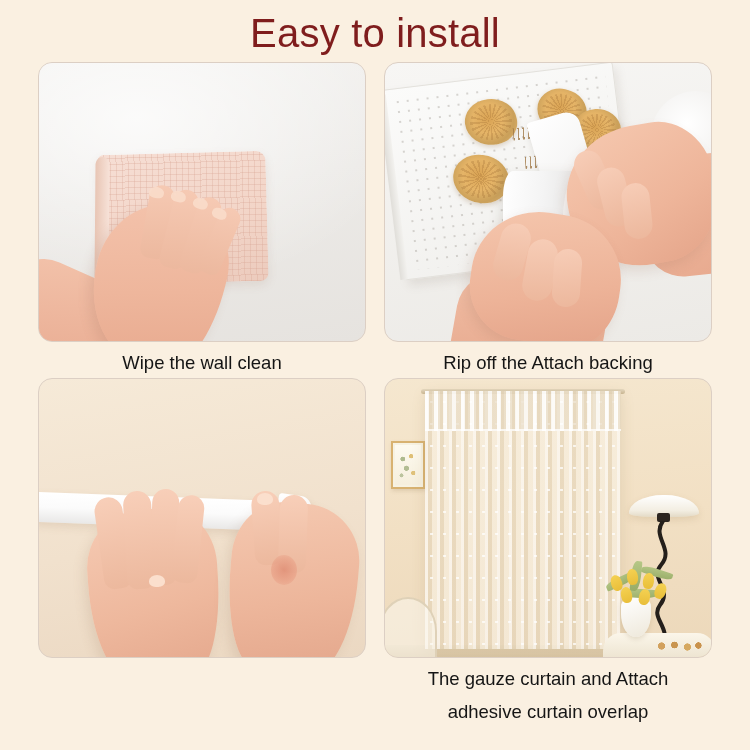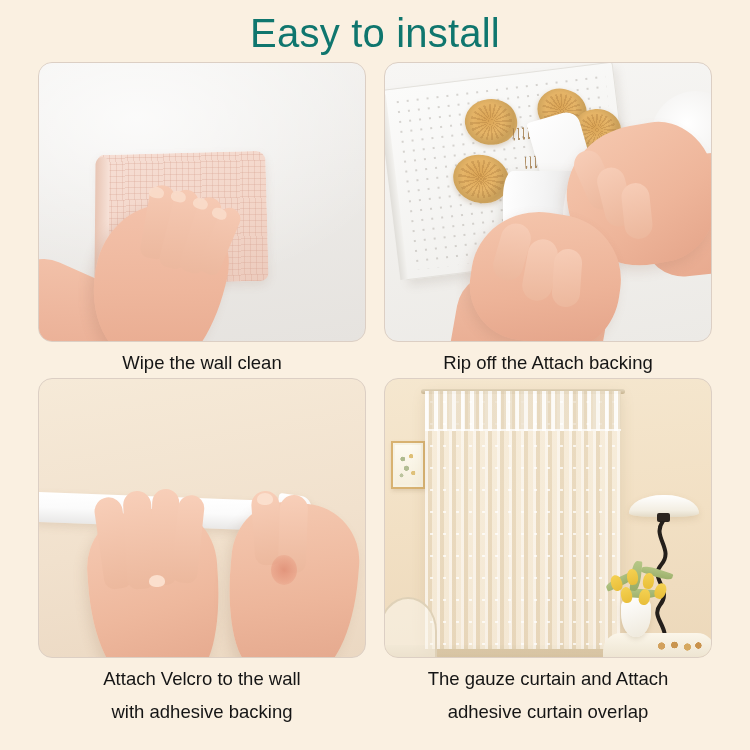--- a/index.html
+++ b/index.html
@@ -25,21 +25,21 @@
 
   
   .title {
     position: absolute;
     top: 9px;
     left: 0;
     width: 750px;
     text-align: center;
     font-size: 40px;
     line-height: 48px;
-    color: #0f766e;
+    color: #7f1d1d;
     letter-spacing: 0.2px;
     font-weight: 400;
   }
 
   
   .grid {
     position: absolute;
     top: 62px;
     left: 38px;
     width: 674px;
@@ -529,24 +529,20 @@
         <div class="f a1"></div>
         <div class="f a2"></div>
         <div class="f a3"></div>
         <div class="f a4"></div>
         <div class="nl x1"></div>
         <div class="hand-r3"></div>
         <div class="f b1"></div>
         <div class="f b2"></div>
         <div class="nl x2"></div>
         <div class="hole"></div>
-      </div>
-      <div class="caption">
-        <span>Attach Velcro to the wall</span>
-        <span class="l2">with adhesive backing</span>
       </div>
     </div>
 
     <div class="step">
       <div class="photo p4">
         <div class="baseboard"></div>
         <div class="frame">
           <div class="frame-art"></div>
         </div>
         <div class="rod"></div>

